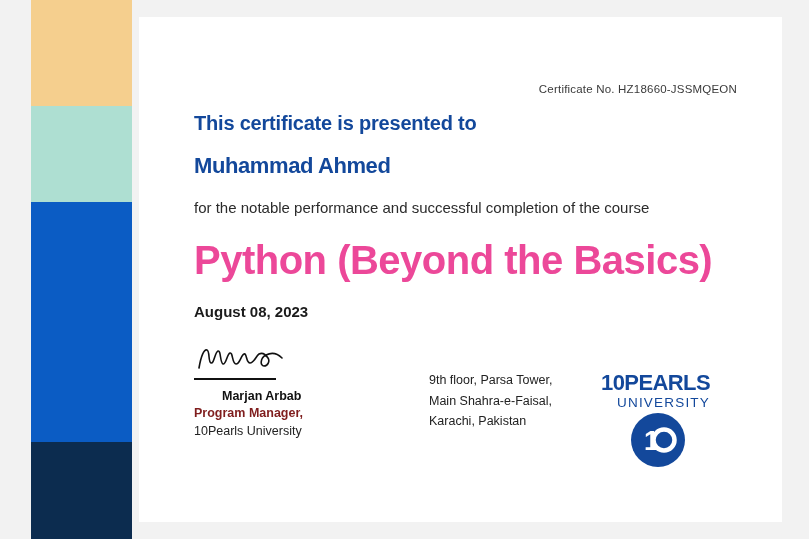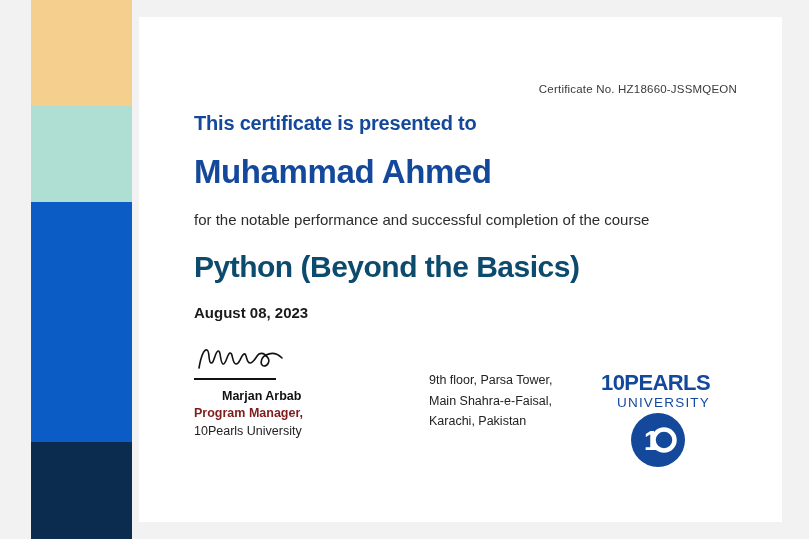--- a/index.html
+++ b/index.html
@@ -67,37 +67,37 @@
 
   .presented-to {
     font-size: 20px;
     font-weight: bold;
     color: #13489b;
     letter-spacing: -0.2px;
     margin: 0 0 18px 0;
   }
 
   .recipient {
-    font-size: 33px;
+    font-size: 22px;
     font-weight: bold;
     color: #13489b;
     letter-spacing: -0.4px;
     margin: 0 0 20px 0;
   }
 
   .subtitle {
     font-size: 15px;
     color: #2b2b2b;
     margin: 0 0 22px 0;
   }
 
   .course {
-    font-size: 30px;
-    font-weight: bold;
-    color: #0c4a6e;
+    font-size: 40px;
+    font-weight: bold;
+    color: #ec4899;
     letter-spacing: -0.5px;
     margin: 0 0 20px 0;
   }
 
   .date {
     font-size: 15px;
     font-weight: bold;
     color: #1b1b1b;
     margin: 0 0 26px 0;
   }

